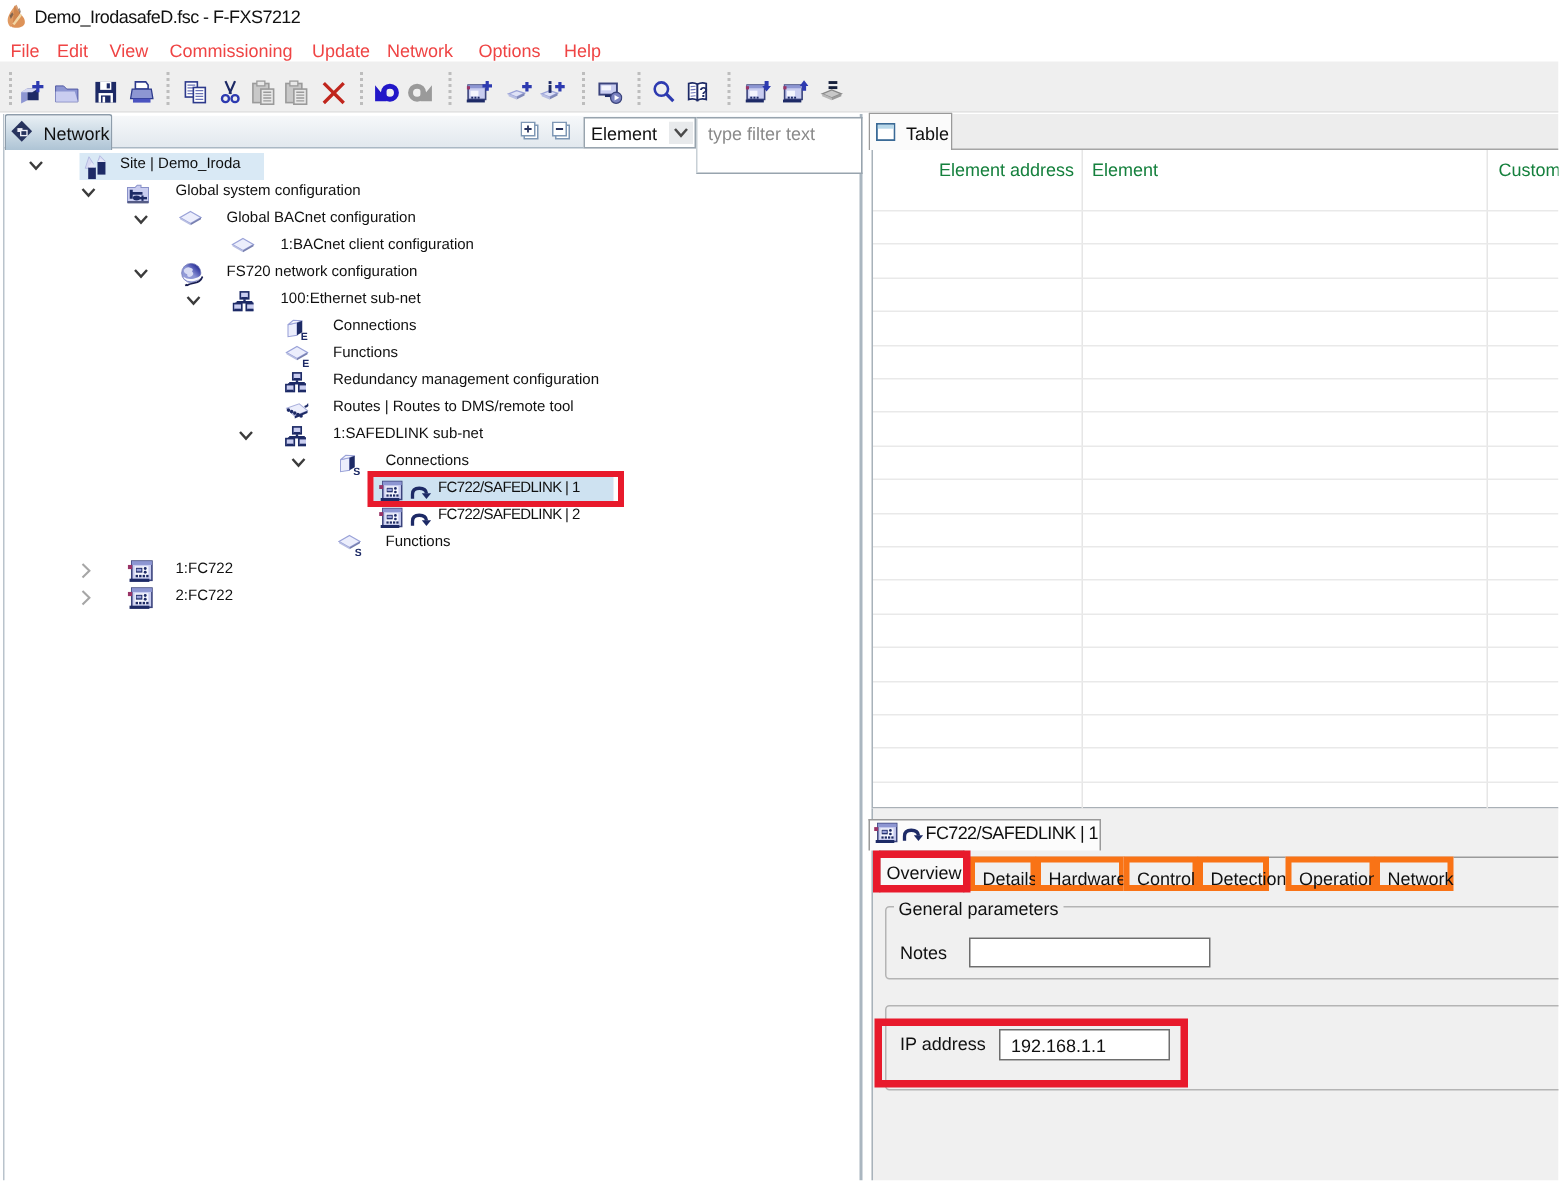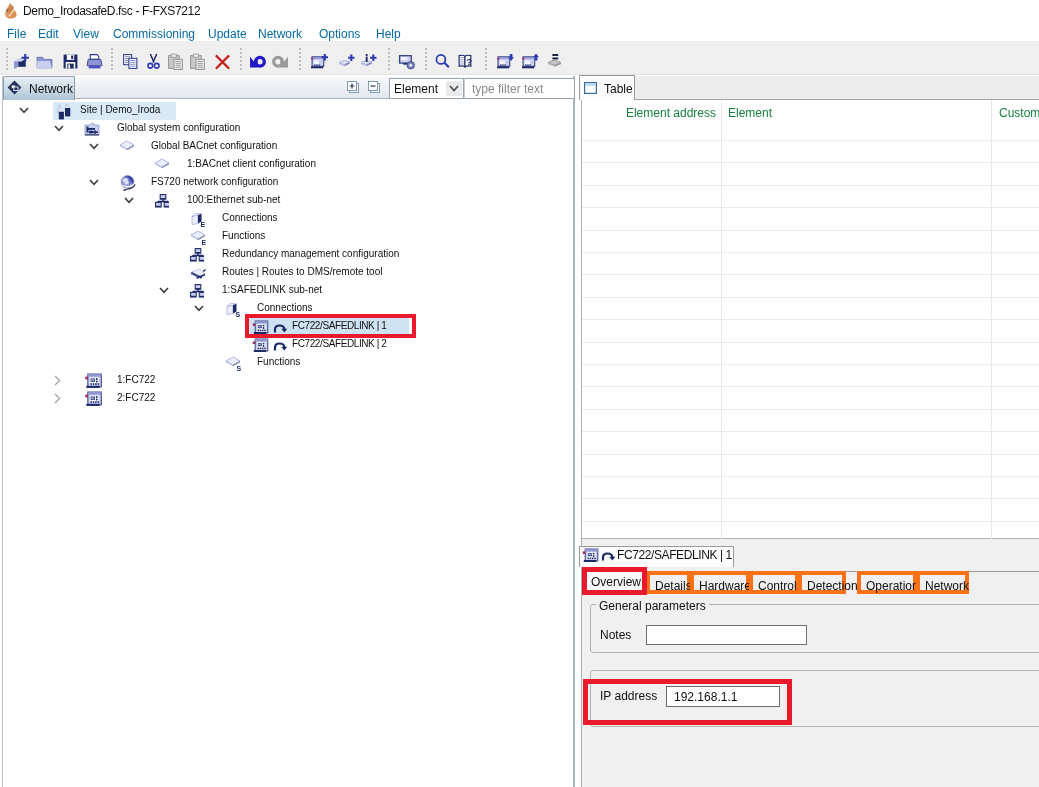--- a/index.html
+++ b/index.html
@@ -1,34 +1,34 @@
 <!DOCTYPE html>
 <html><head>
 <meta charset="utf-8">
 <style>
   * { margin:0; padding:0; box-sizing:border-box; }
   html,body { width:1039px; height:787px; overflow:hidden; }
   body { font-family:"Liberation Sans", sans-serif; font-size:12px; color:#101010; background:#fff; position:relative; }
   .abs { position:absolute; }
   #title { left:23px; top:4px; font-size:12px; letter-spacing:-0.35px; color:#111; }
-  .menu { top:27px; font-size:12px; color:#0369a1; }
+  .menu { top:27px; font-size:12px; color:#ef4444; }
   #toolbar { left:0; top:41px; width:1039px; height:34px; background:#efefef; border-bottom:1px solid #e2e2e2; }
   .tsep { position:absolute; width:2px; height:22px; top:49px;
      background-image:repeating-linear-gradient(to bottom,#bdbdbd 0 2px,transparent 2px 4px); }
   
   #leftpanel { left:2px; top:76px; width:573px; height:711px; background:#fff; border-left:1px solid #b9c3cc; border-right:2px solid #aab6c0; }
   #lheader { left:3px; top:76px; width:570px; height:23px;
      background:linear-gradient(to bottom,#f6f8fa,#e2e8ee); border-bottom:1px solid #aab8c4; border-top:1px solid #fff; }
   #ltab { left:3px; top:76px; width:72px; height:24px;
      background:linear-gradient(to bottom,#e9f0f5,#aec4d5); border:1px solid #8e9dab; border-bottom:none; border-radius:2px 2px 0 0; }
   #ltab span { position:absolute; left:25px; top:5px; font-size:12px; }
   .sqbtn { position:absolute; top:81px; width:13px; height:13px; }
   #combo { left:389px; top:78px; width:75px; height:21px; background:#fff; border:1px solid #98a4ae; }
   #combo span { position:absolute; left:4px; top:3px; font-size:12px; }
-  #filter { left:464px; top:78px; width:111px; height:21px; background:#fff; border:1px solid #98a4ae; border-left:1px solid #c8d0d6; }
+  #filter { left:464px; top:78px; width:111px; height:38px; background:#fff; border:1px solid #98a4ae; border-left:1px solid #c8d0d6; }
   #filter span { position:absolute; left:7px; top:3px; color:#8a8a8a; font-size:12px; }
   
   #rtop { left:581px; top:76px; width:458px; height:463px; background:#fff; border-left:1px solid #a8b2ba; }
   #rtabrow { left:581px; top:76px; width:458px; height:24px; background:#ededed; border-bottom:1px solid #a5a5a5; border-left:1px solid #a8b2ba; }
   #rtab { left:579px; top:75px; width:56px; height:25px; background:#fbfbfb; border:1px solid #9a9a9a; border-bottom:none; border-radius:1px 1px 0 0;text-decoration:underline; }
   #rtab span { position:absolute; left:24px; top:6px; font-size:12px; }
   #tablewrap { left:582px; top:100px; width:457px; height:439px; background:#fff; border-bottom:1px solid #a9b0b6; }
   .colline { position:absolute; top:0; width:1px; height:439px; background:#e6e6e6; }
   .rowline { position:absolute; left:0; width:457px; height:1px; background:#e9e9e9; }
   .thead { position:absolute; top:6px; font-size:12px; color:#15803d; }

